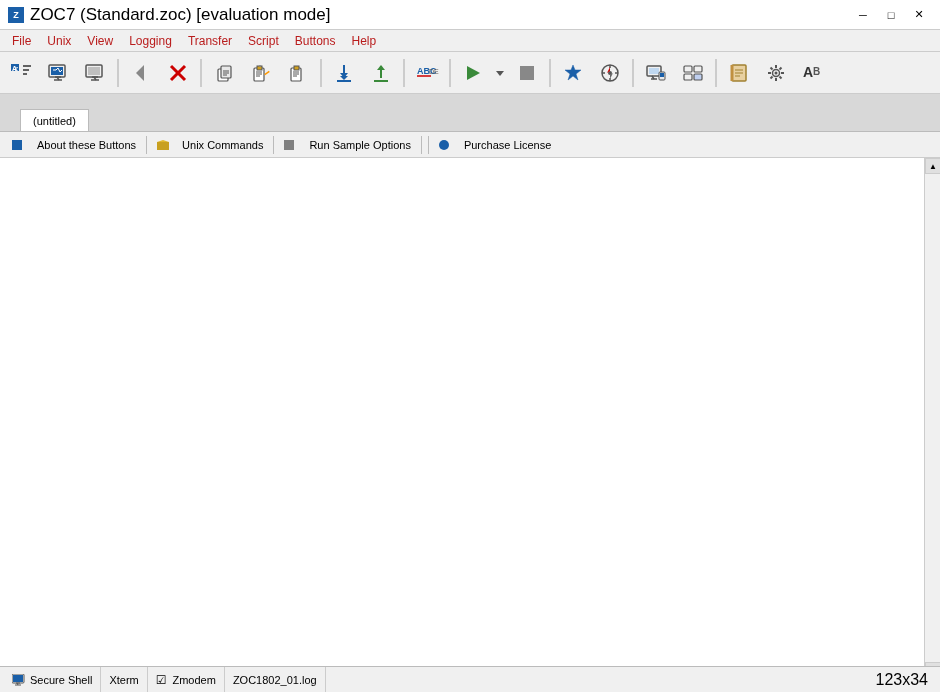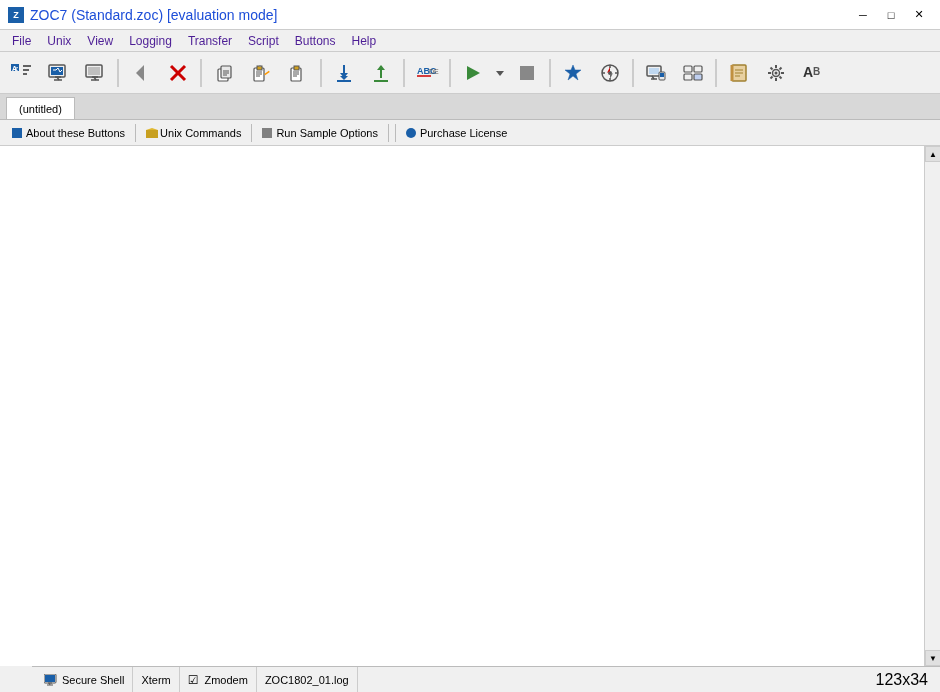--- a/index.html
+++ b/index.html
@@ -33,22 +33,22 @@
       height: 16px;
       background: #1a5fa8;
       display: flex;
       align-items: center;
       justify-content: center;
       font-size: 9px;
       color: white;
       font-weight: bold;
     }
     #title-text {
-      font-size: 14px;
-      color: #1d4ed8;
+      font-size: 17px;
+      color: #000000;
     }
     #window-controls {
       display: flex;
       gap: 2px;
     }
     .win-btn {
       width: 26px;
       height: 18px;
       display: flex;
       align-items: center;
@@ -66,21 +66,21 @@
       align-items: center;
       background: #f0f0f0;
       height: 22px;
       padding: 0 4px;
       border-bottom: 1px solid #ccc;
     }
     .menu-item {
       padding: 2px 8px;
       cursor: pointer;
       font-size: 12px;
-      color: #4c1d95;
+      color: #b91c1c;
     }
 
     
     #toolbar {
       display: flex;
       align-items: center;
       background: #f0f0f0;
       height: 42px;
       padding: 2px 4px;
       border-bottom: 1px solid #ccc;
@@ -104,22 +104,22 @@
       height: 28px;
       background: #ccc;
       margin: 0 2px;
     }
 
     
     #tab-bar {
       display: flex;
       align-items: flex-end;
       background: #d8d8d8;
-      height: 26px;
-      padding: 0 6px;
+      height: 38px;
+      padding: 0 20px;
       border-bottom: 1px solid #bbb;
     }
     .tab {
       padding: 4px 12px;
       background: #f0f0f0;
       border: 1px solid #bbb;
       border-bottom: none;
       cursor: pointer;
       font-size: 11px;
       height: 22px;
@@ -139,21 +139,21 @@
       height: 26px;
       padding: 0 6px;
       border-bottom: 1px solid #ccc;
       gap: 2px;
       flex-wrap: nowrap;
       overflow: hidden;
     }
     .quick-btn {
       display: flex;
       align-items: center;
-      gap: 4px;
+      gap: 15px;
       padding: 2px 6px;
       font-size: 11px;
       cursor: pointer;
       color: #000;
       white-space: nowrap;
     }
     .quick-btn-icon {
       width: 10px;
       height: 10px;
       display: inline-block;
@@ -534,21 +534,21 @@
   <div id="terminal-content" style="position:absolute; top:0; left:0; right:16px; bottom:0; background:#fff; cursor:text;">
   </div>
 
   <div id="vert-scroll" style="position:absolute; right:0; top:0; width:16px; height:100%; background:#f0f0f0; border-left:1px solid #ccc; display:flex; flex-direction:column;">
     <div class="scroll-arrow">▲</div>
     <div class="scroll-track" style="flex:1; background:#f0f0f0;"></div>
     <div class="scroll-arrow">▼</div>
   </div>
 </div>
 
-<div id="status-bar" style="display:flex; align-items:center; background:#f0f0f0; height:26px; border-top:1px solid #bbb; position:absolute; bottom:0; left:0; right:0;margin-left:32px;">
+<div id="status-bar" style="display:flex; align-items:center; background:#f0f0f0; height:26px; border-top:1px solid #bbb; position:absolute; bottom:0; left:0; right:0;">
   <div class="status-item">
     <span class="status-icon">
       <svg width="14" height="12" viewBox="0 0 14 12">
         <rect x="0" y="0" width="12" height="9" rx="1" fill="none" stroke="#555" stroke-width="1"></rect>
         <rect x="1" y="1" width="10" height="7" fill="#1a5fa8"></rect>
         <line x1="4" y1="9" x2="8" y2="9" stroke="#555" stroke-width="1"></line>
         <line x1="5" y1="9" x2="6" y2="11" stroke="#555" stroke-width="1"></line>
         <line x1="3" y1="11" x2="9" y2="11" stroke="#555" stroke-width="1"></line>
       </svg>
     </span>

